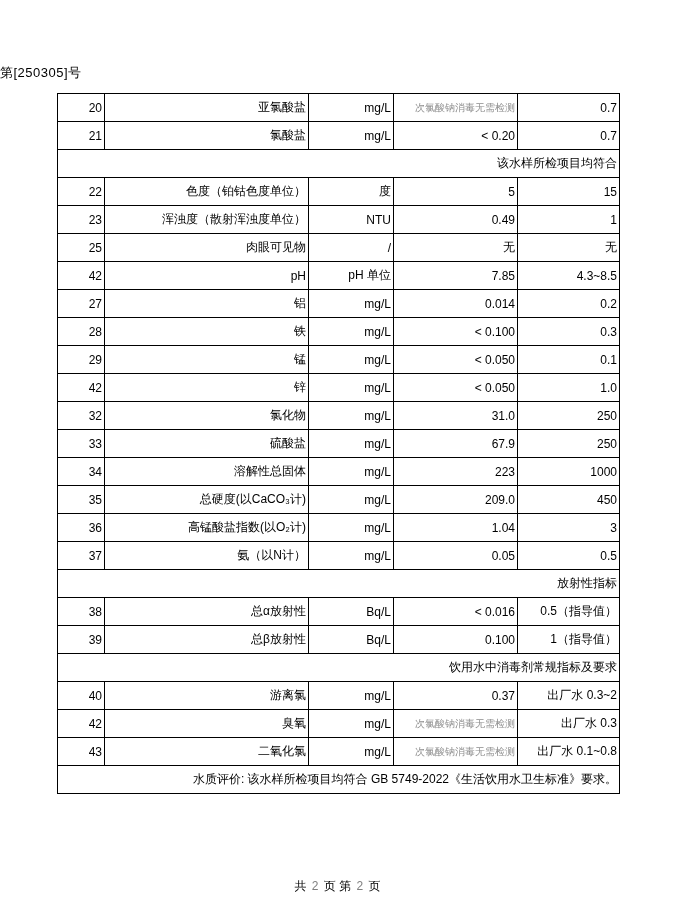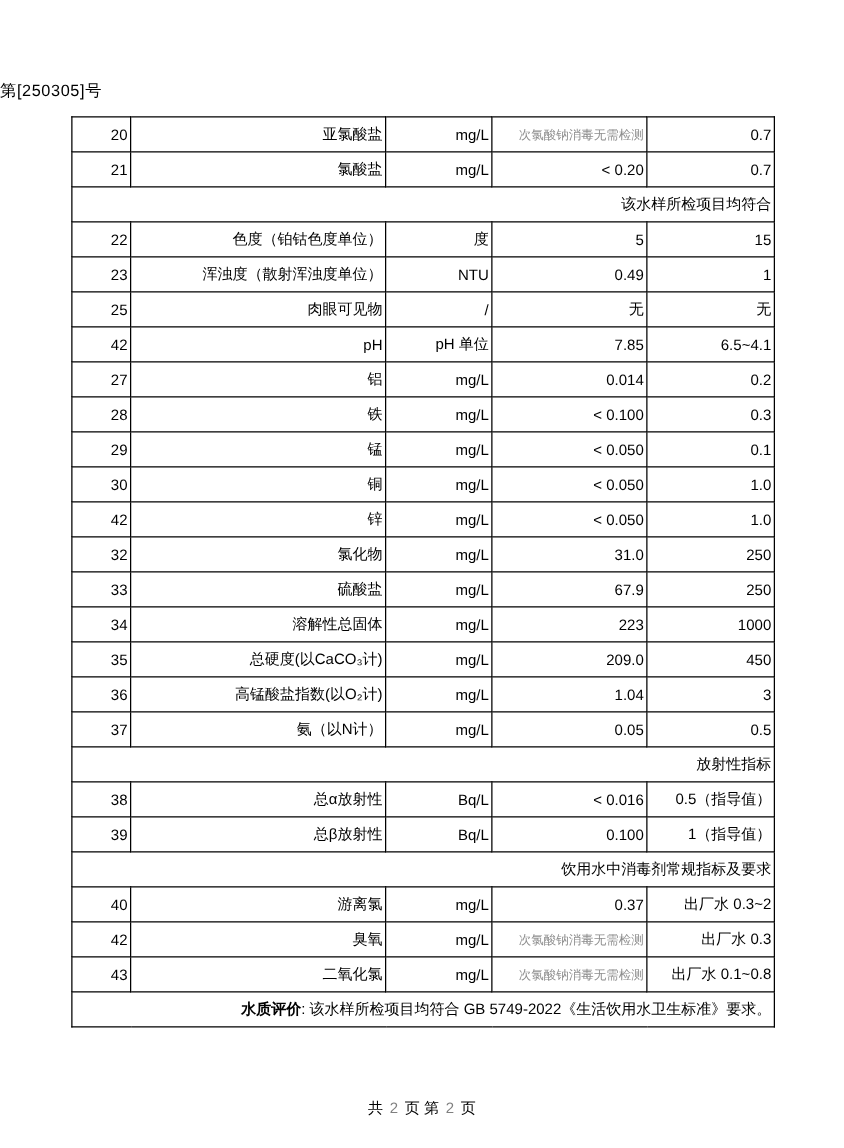--- a/index.html
+++ b/index.html
@@ -22,21 +22,21 @@
     border:1px solid #000000;
     height:27px;
     padding:0 2px 0 9px;
     font-size:12px;
     vertical-align:middle;
     white-space:nowrap;
     overflow:hidden;
   }
   .report-table td.section-cell { padding-left:9px; }
   .note-text { font-size:10px; color:#8d8d8d; }
-  .eval-label { font-weight:bold; }
+  .eval-label { font-weight:normal; }
   .page-footer {
     position:absolute; top:878px; left:0; width:675px;
     text-align:center; font-size:12px;
   }
   .page-footer .pagenum { color:#7f7f7f; padding:0 2px; }
 </style>
 </head>
 <body>
 
 <div class="page-title">第[250305]号</div>
@@ -86,21 +86,21 @@
         <td>肉眼可见物</td>
         <td>/</td>
         <td>无</td>
         <td>无</td>
       </tr>
       <tr>
         <td>42</td>
         <td>pH</td>
         <td>pH 单位</td>
         <td>7.85</td>
-        <td>6.5~4.1</td>
+        <td>4.3~8.5</td>
       </tr>
       <tr>
         <td>27</td>
         <td>铝</td>
         <td>mg/L</td>
         <td>0.014</td>
         <td>0.2</td>
       </tr>
       <tr>
         <td>28</td>
@@ -108,27 +108,20 @@
         <td>mg/L</td>
         <td>&lt; 0.100</td>
         <td>0.3</td>
       </tr>
       <tr>
         <td>29</td>
         <td>锰</td>
         <td>mg/L</td>
         <td>&lt; 0.050</td>
         <td>0.1</td>
-      </tr>
-      <tr>
-        <td>30</td>
-        <td>铜</td>
-        <td>mg/L</td>
-        <td>&lt; 0.050</td>
-        <td>1.0</td>
       </tr>
       <tr>
         <td>42</td>
         <td>锌</td>
         <td>mg/L</td>
         <td>&lt; 0.050</td>
         <td>1.0</td>
       </tr>
       <tr>
         <td>32</td>

